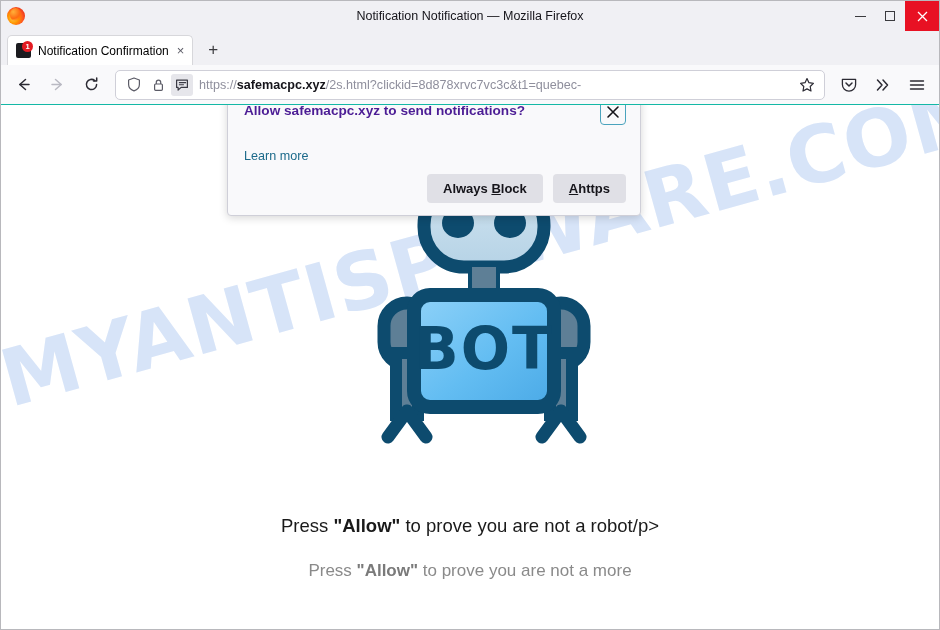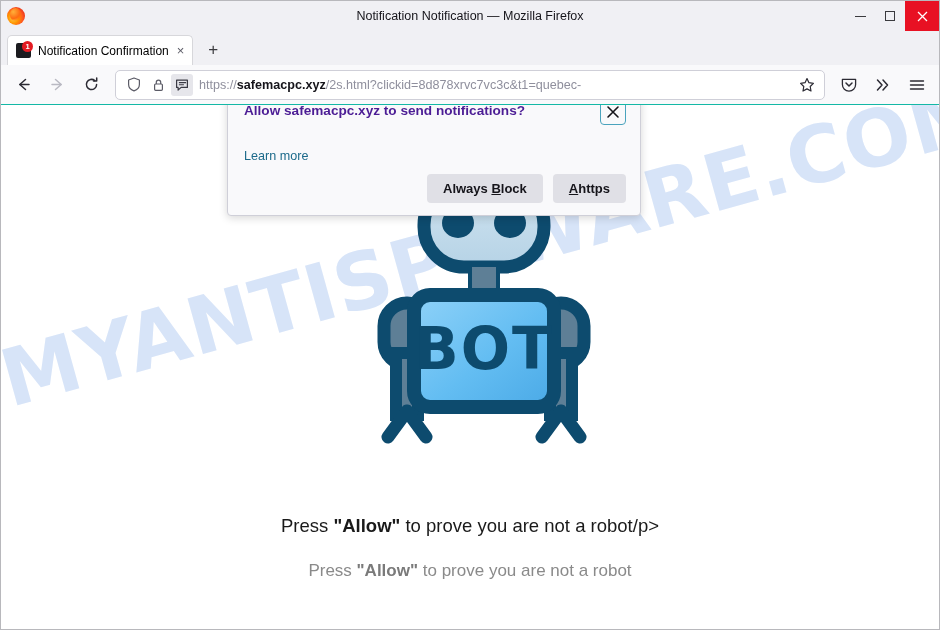--- a/index.html
+++ b/index.html
@@ -426,21 +426,21 @@
         <rect x="172" y="230" width="46" height="62" rx="23" fill="#5e7f96" stroke="#0d4b6e" stroke-width="13"></rect>
         <rect x="184" y="280" width="22" height="62" fill="#5e7f96" stroke="#0d4b6e" stroke-width="12"></rect>
         <path d="M195 338 L176 364 M195 338 L214 364" stroke="#0d4b6e" stroke-width="13" stroke-linecap="round" fill="none"></path>
 
         <rect x="48" y="222" width="140" height="112" rx="16" fill="url(#bodyGrad)" stroke="#0d4b6e" stroke-width="14"></rect>
         <text x="118" y="296" text-anchor="middle" font-family="DejaVu Sans, sans-serif" font-weight="bold" font-size="58" letter-spacing="2" fill="#0d4b6e">BOT</text>
       </svg>
     </div>
 
     <div class="page-line1"><span>Press </span><b>"Allow"</b><span> to prove you are not a robot/p&gt;</span></div>
-    <div class="page-line2"><span>Press </span><b>"Allow"</b><span> to prove you are not a robot</span></div>
+    <div class="page-line2"><span>Press </span><b>"Allow"</b><span> to prove you are not a more</span></div>
 
     <div class="doorhanger">
       <div class="dh-head">
         <div class="dh-title">Allow safemacpc.xyz to send notifications?</div>
         <div class="dh-close">
           <svg width="14" height="14" viewBox="0 0 14 14">
             <path d="M2 2 L12 12 M12 2 L2 12" stroke="#15141a" stroke-width="1.6" stroke-linecap="round" fill="none"></path>
           </svg>
         </div>
       </div>

